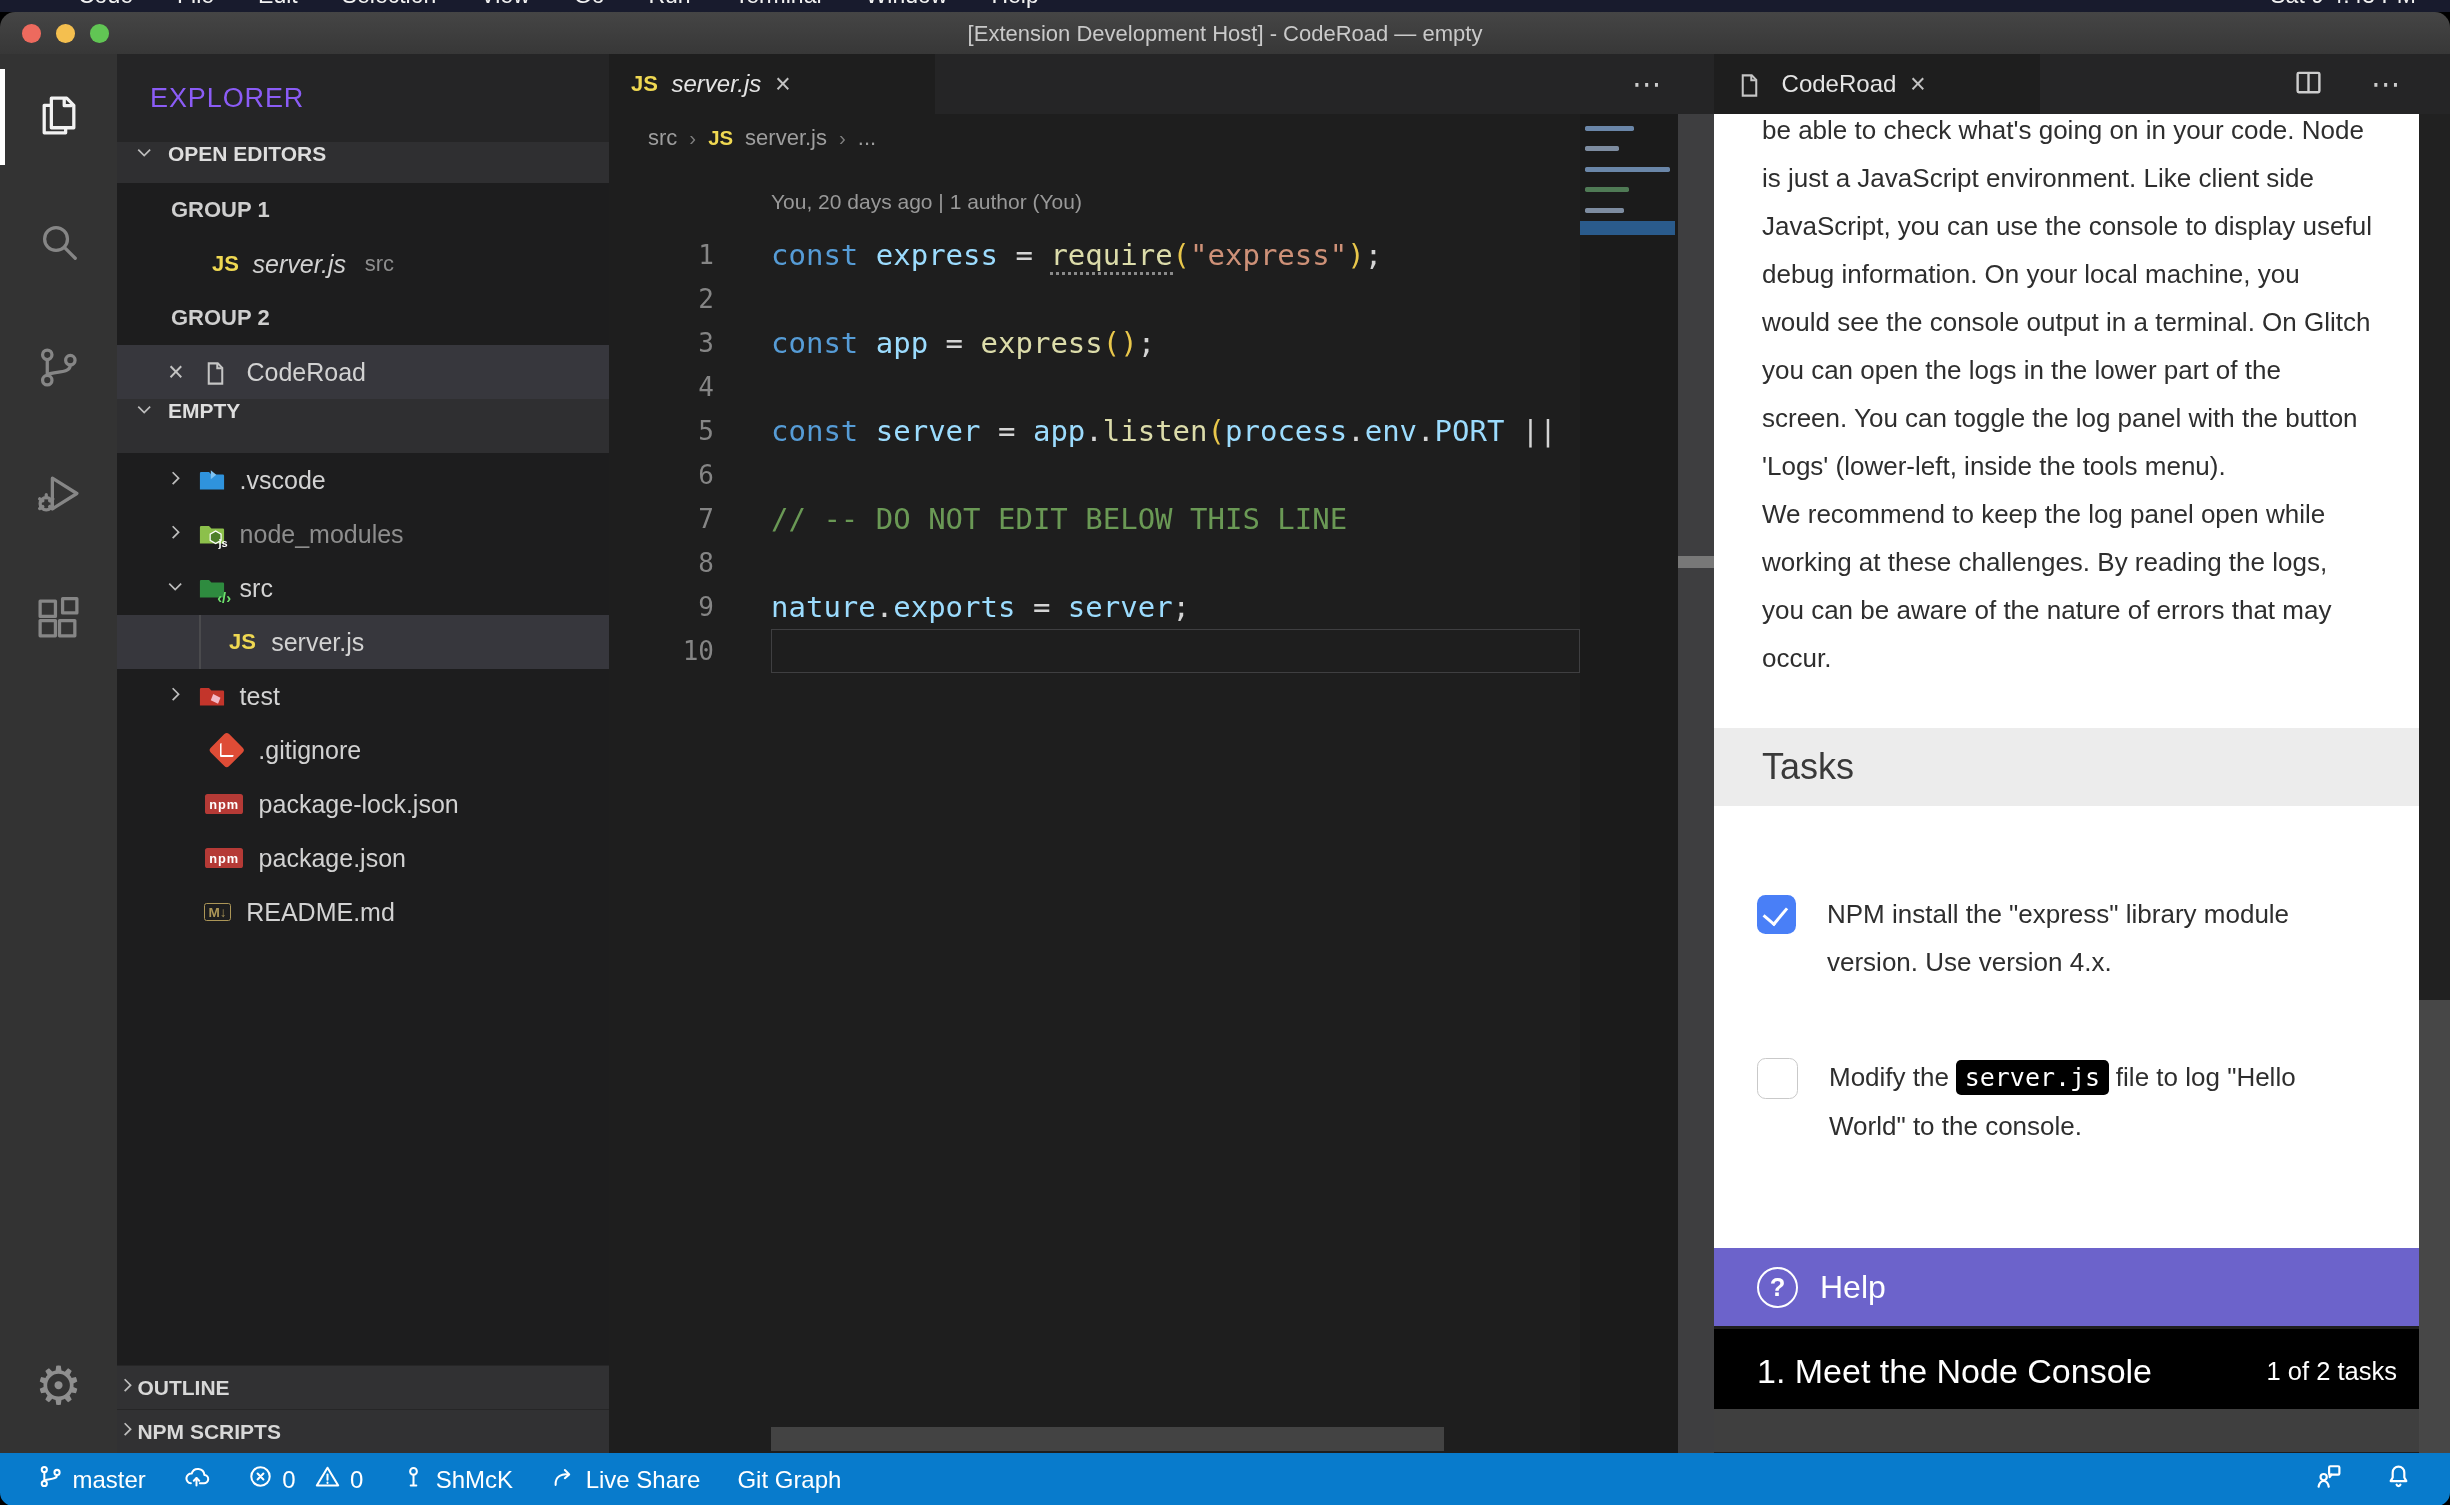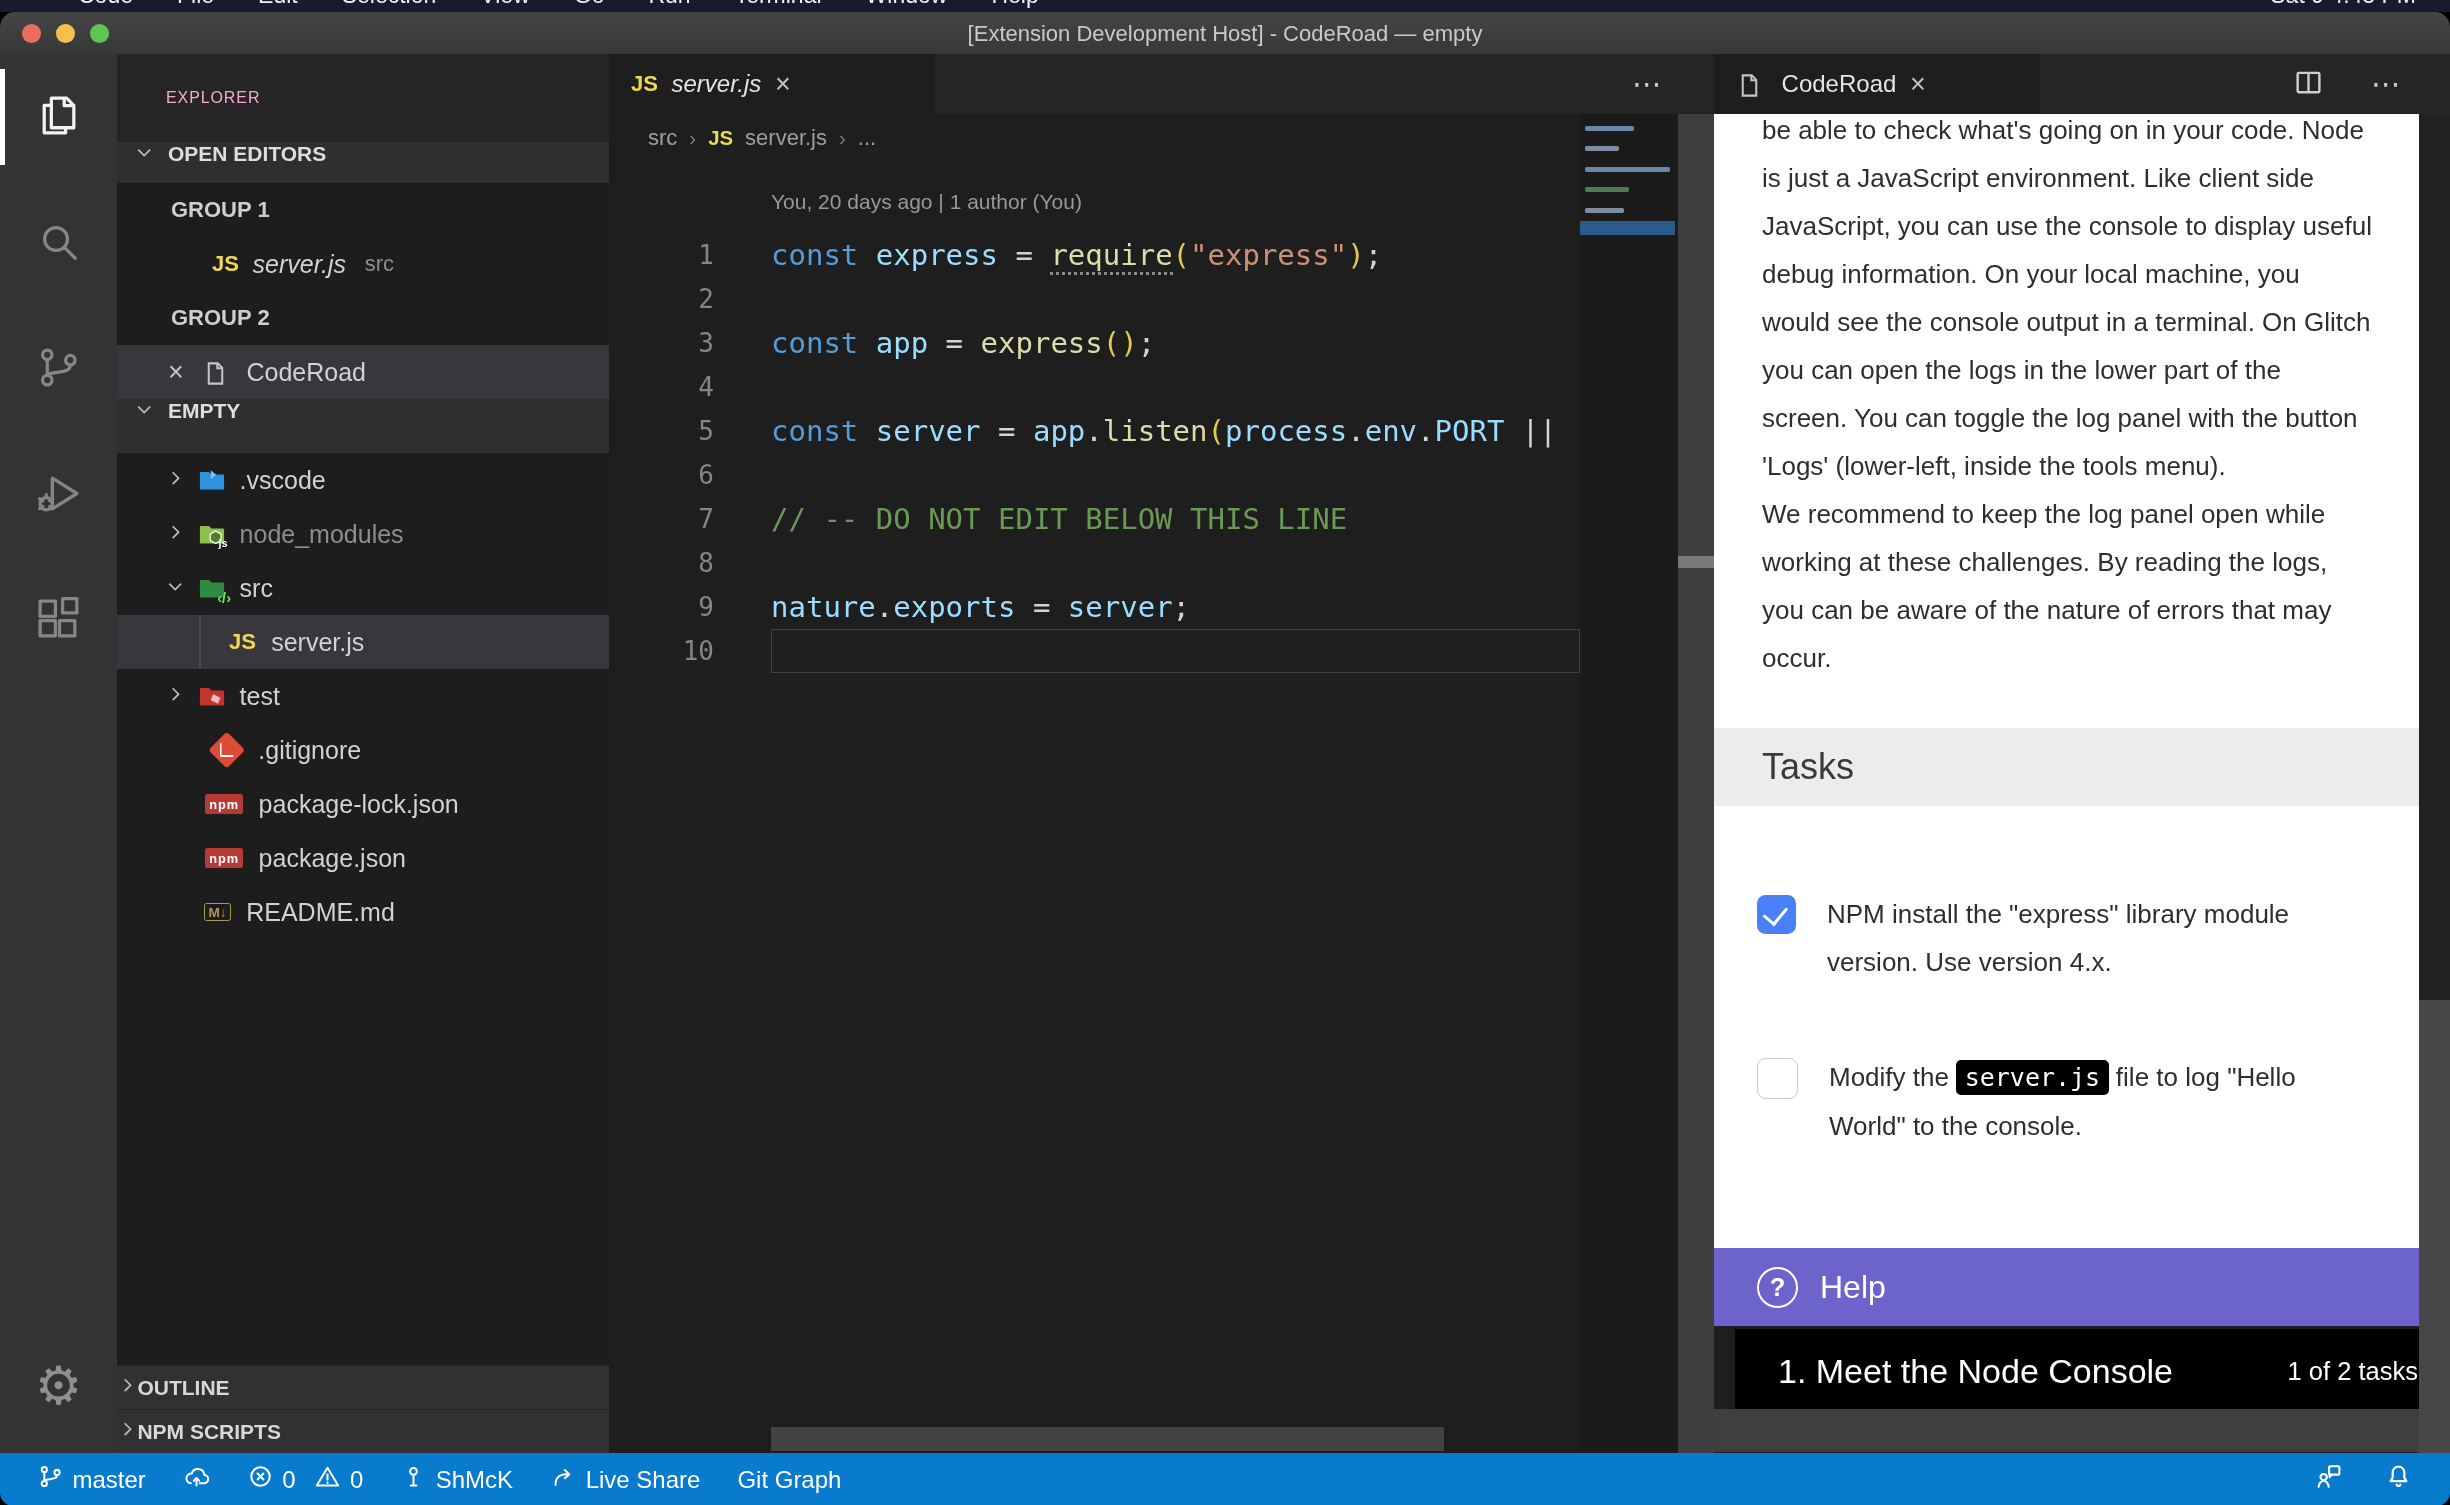--- a/index.html
+++ b/index.html
@@ -21,21 +21,21 @@
   .main{position:absolute;left:0;top:54px;width:2450px;height:1399px;background:#1e1e1e;}
   
   .activitybar{position:absolute;left:0;top:0;width:117px;height:1399px;background:#333333;}
   .ab-item{position:relative;width:117px;height:126px;display:flex;align-items:center;justify-content:center;color:#868686;}
   .ab-item.active{color:#f2f2f2;}
   .ab-item.active::before{content:"";position:absolute;left:0;top:15.3px;bottom:15.3px;width:5.1px;background:#fff;}
   .ab-item svg{width:49px;height:49px;stroke:currentColor;fill:none;stroke-width:1.6;stroke-linecap:round;stroke-linejoin:round;}
   .ab-gear{position:absolute;left:0;bottom:20.4px;width:117px;height:94px;display:flex;align-items:center;justify-content:center;color:#8f8f8f;font-size:53px;}
   
   .sidebar{position:absolute;left:117px;top:0;width:492px;height:1399px;background:#1d1d1e;display:flex;flex-direction:column;color:#cccccc;}
-  .sb-title{height:88px;background:#252526;display:flex;align-items:center;padding-left:49px;font-size:16px;letter-spacing:0.9px;color:#f9a8d4;flex:none;}
+  .sb-title{height:88px;background:#252526;display:flex;align-items:center;padding-left:33px;font-size:27px;letter-spacing:0.9px;color:#8b5cf6;flex:none;}
   .sb-band{height:41px;background:#2f2f31;display:flex;align-items:flex-start;font-size:21px;font-weight:bold;color:#dedede;flex:none;position:relative;}
   .sb-band.tall{height:54px;}
   .sb-band .chev{margin-left:17px;margin-right:13.6px;}
   .chev svg{width:20.4px;height:20.4px;stroke:#bdbdbd;fill:none;stroke-width:2;}
   .rot90{transform:rotate(90deg);}
   .sb-row{height:54px;display:flex;align-items:center;font-size:25px;flex:none;position:relative;color:#d2d2d2;}
   .sb-row.selected{background:#37373d;}
   .sb-row .group-label{font-weight:bold;font-size:22px;color:#cfcfcf;margin-left:54px;}
   .badge-js{color:#efd852;font-weight:bold;font-size:22px;font-style:normal;}
   .dim{color:#8d8d8d;}
@@ -90,21 +90,21 @@
   .task-2{top:939px;justify-content:flex-end;}
   .checkbox{width:39px;height:39px;border-radius:8.5px;flex:none;margin-top:5.1px;position:relative;}
   .checkbox.checked{background:#497ff7;}
   .checkbox.checked::after{content:"";position:absolute;left:11px;top:6.8px;width:12px;height:18.7px;border-right:3.4px solid #fff;border-bottom:3.4px solid #fff;transform:rotate(40deg);}
   .checkbox.empty{background:#fff;border:1.7px solid #c9c9c9;}
   .task-text{font-size:26px;line-height:48px;color:#2e2e2e;white-space:pre-line;width:596px;}
   .code-chip{font-family:"DejaVu Sans Mono","Liberation Mono",monospace;background:#000;color:#fff;padding:3.4px 8.5px;border-radius:5.1px;font-size:25px;white-space:nowrap;}
   .cr-help{position:absolute;left:0;top:1194px;width:705px;height:78px;background:#6c63cb;display:flex;align-items:center;color:#fff;}
   .help-q{width:37px;height:37px;border:2.6px solid #fff;border-radius:50%;margin-left:43px;display:flex;align-items:center;justify-content:center;font-size:25.5px;font-weight:bold;}
   .cr-help .label{margin-left:22px;font-size:32px;}
-  .cr-progress{position:absolute;left:0;top:1275px;width:705px;height:84px;background:#000;display:flex;align-items:center;color:#fff;margin-left:21px;}
+  .cr-progress{position:absolute;left:0;top:1275px;width:705px;height:84px;background:#000;display:flex;align-items:center;color:#fff;}
   .cr-progress .ptitle{margin-left:43px;font-size:34px;font-weight:500;}
   .cr-progress .pcount{margin-left:auto;margin-right:22px;font-size:25.5px;}
   .cr-bottom{position:absolute;left:0;top:1355px;width:705px;height:43px;background:#3f3f3f;}
   .cr-scroll{position:absolute;left:705px;top:60px;width:31px;bottom:0;background:#474747;}
   .cr-scroll .dark{position:absolute;left:0;top:0;width:31px;height:886px;background:#212121;}
   
   .statusbar{position:absolute;left:0;top:1453px;width:2450px;height:53px;background:#087bcc;border-radius:0 0 13.6px 13.6px;
     display:flex;align-items:center;color:#fff;font-size:24px;}
   .sb-item{display:flex;align-items:center;gap:8.5px;margin-left:37px;white-space:nowrap;justify-content:flex-end;}
   .sb-item svg{width:27px;height:27px;stroke:#fff;fill:none;stroke-width:1.8;stroke-linecap:round;stroke-linejoin:round;}

